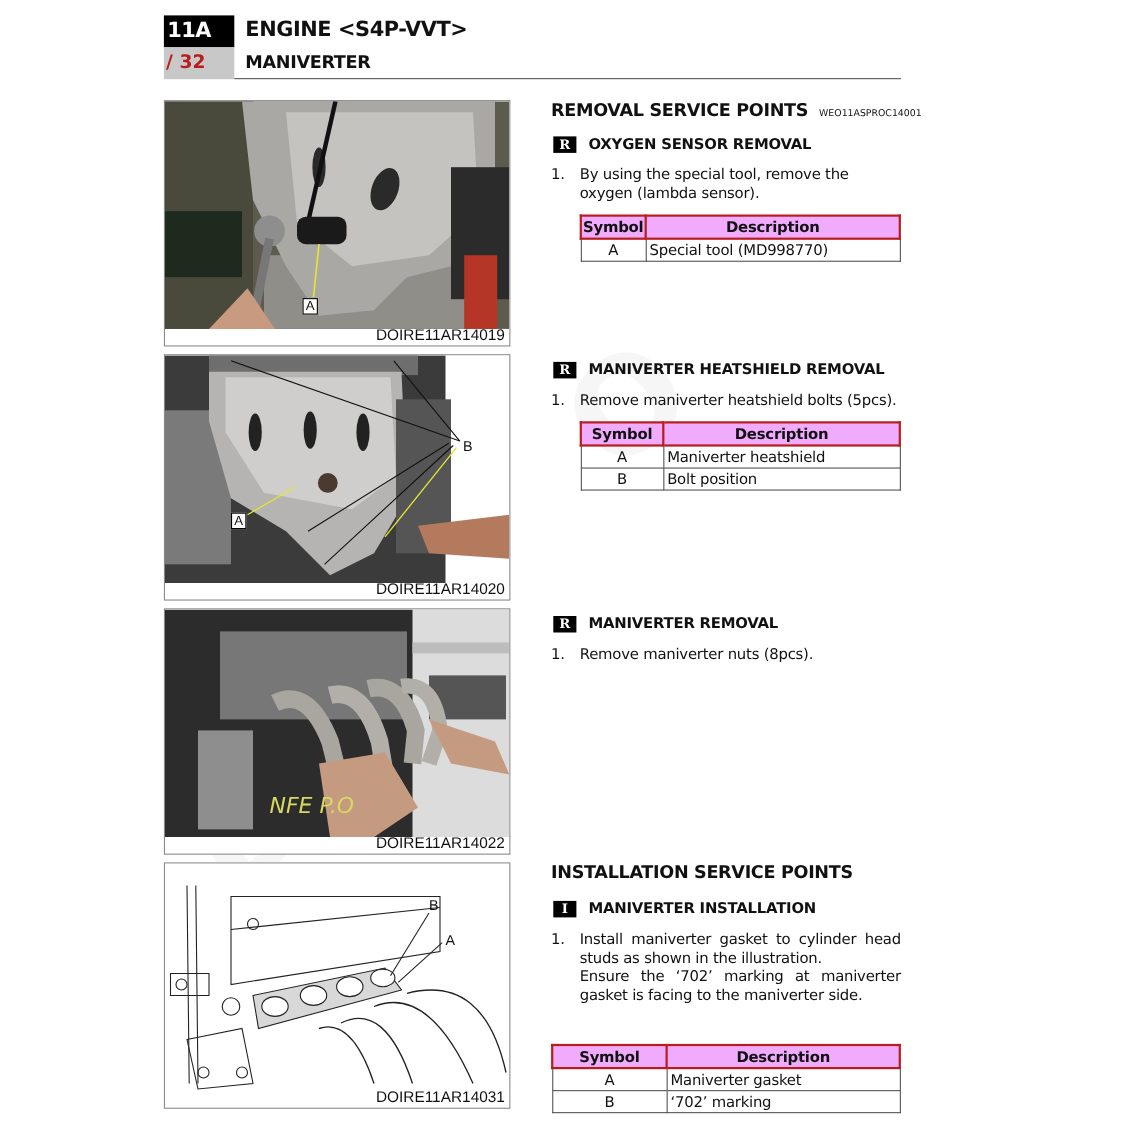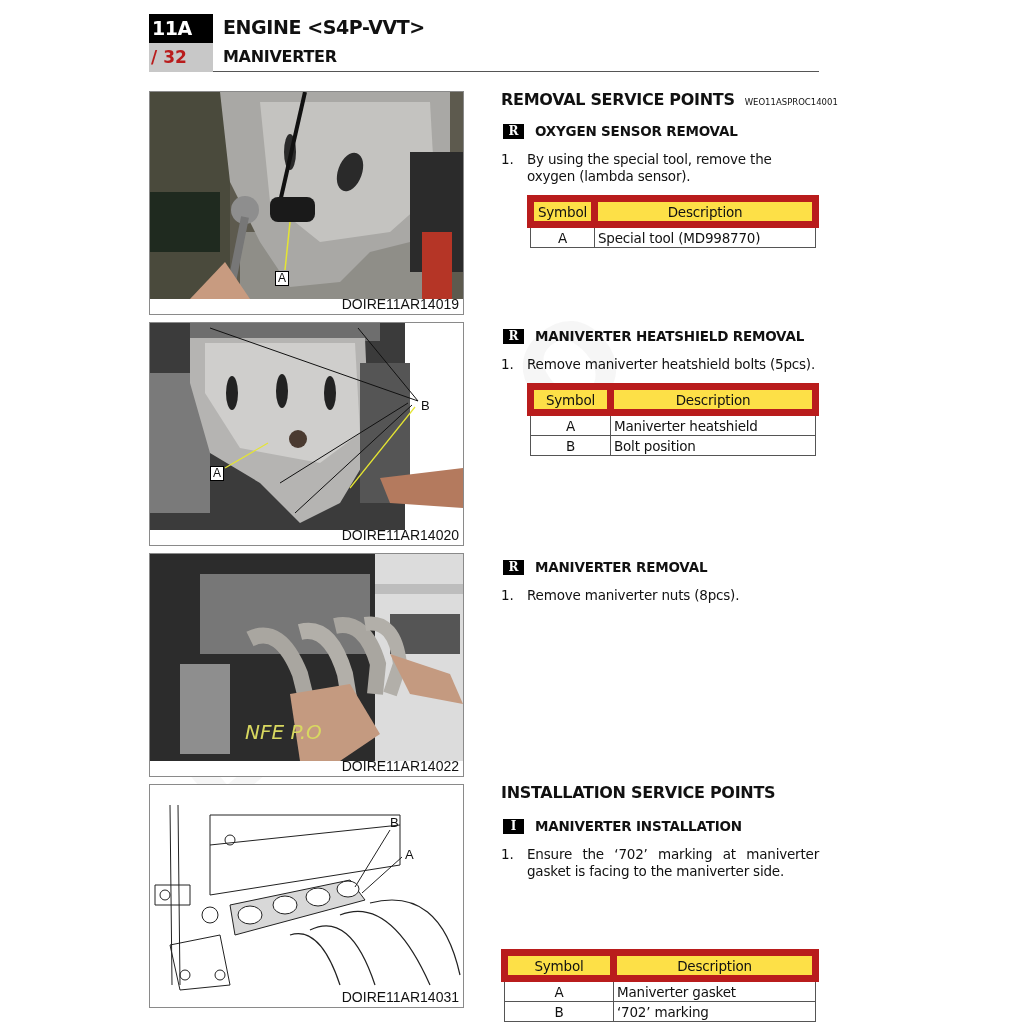--- a/index.html
+++ b/index.html
@@ -33,21 +33,21 @@
   .badge { width:21px; height:15px; background:#000; color:#fff; font-weight:bold; font-size:12px;
            line-height:15px; text-align:center; font-family:"DejaVu Serif", serif; }
   .sub-title { margin-left:11px; font-weight:bold; font-size:13.5px; letter-spacing:-0.2px; }
   .step { position:absolute; left:501px; width:318px; font-size:13.5px; line-height:17px; letter-spacing:-0.2px; }
   .step .num { position:absolute; left:0; top:0; }
   .step .txt { margin-left:26px; display:block; }
   .step .txt.just { text-align:justify; text-align-last:left; }
   .note-lbl { font-weight:bold; display:block; margin-top:5px; }
 
   table.sym { position:absolute; border-collapse:collapse; font-size:13.5px; letter-spacing:-0.2px; }
-  table.sym th { background:#fde047; font-weight:normal; border:7px solid #b91c1c; height:19px; padding:0; }
+  table.sym th { background:#f0abfc; font-weight:bold; border:2px solid #b91c1c; height:19px; padding:0; }
   table.sym td { border:1px solid #555; height:19px; padding:0 3px; }
   table.sym td.c { text-align:center; }
 
   .watermark { position:absolute; font-size:120px; color:rgba(0,0,0,0.035); font-weight:bold;
                transform:rotate(-40deg); pointer-events:none; }
 </style>
 </head>
 <body>
 
 <div class="watermark" style="left:520px; top:300px;">O</div>
@@ -225,20 +225,21 @@
 </div>
 
 <div class="sec-title" style="top:783px;">INSTALLATION SERVICE POINTS</div>
 
 <div class="sub-row" style="top:818px;">
   <div class="badge">I</div>
   <div class="sub-title">MANIVERTER INSTALLATION</div>
 </div>
 <div class="step" style="top:846px;">
   <span class="num">1.</span>
+  <span class="txt just">Install maniverter gasket to cylinder head studs as shown in the illustration.</span>
   <span class="txt just">Ensure the ‘702’ marking at maniverter gasket is facing to the maniverter side.</span>
 </div>
 <table class="sym" style="left:501px; top:949px; width:318px;">
   <tbody>
       <tr>
     <th style="width:102px;">Symbol</th>
     <th>Description</th>
   </tr>
   <tr>
     <td class="c">A</td>

